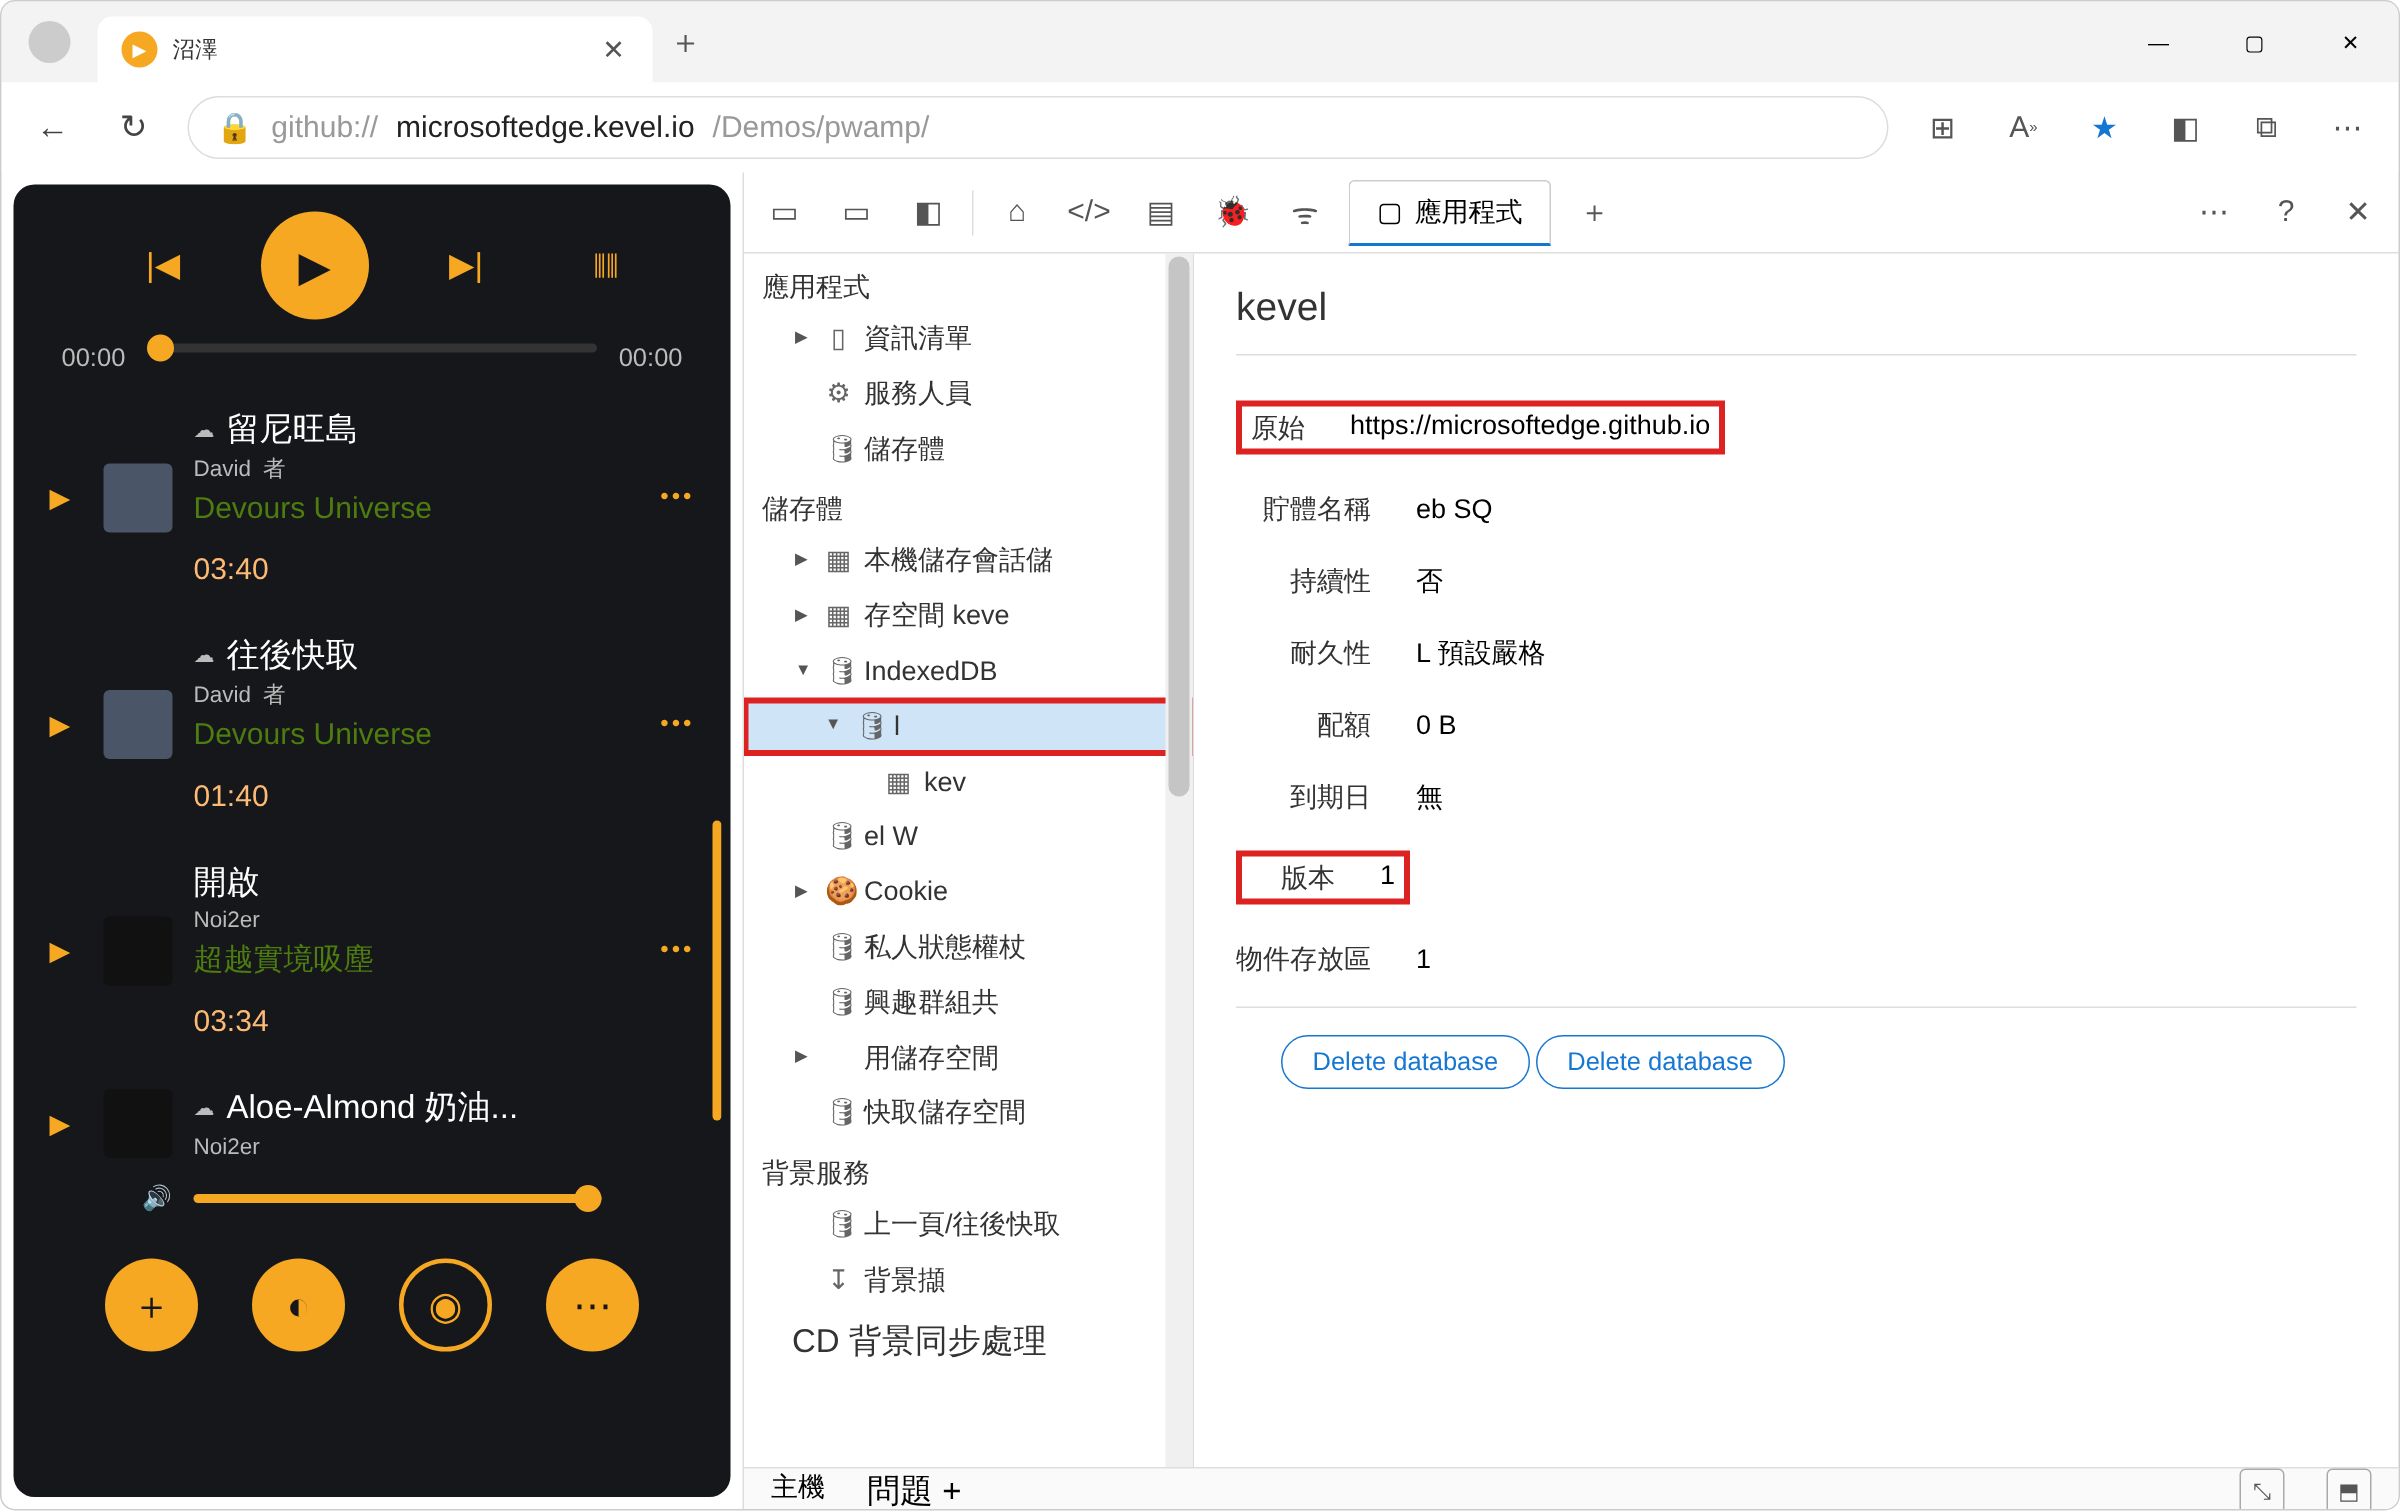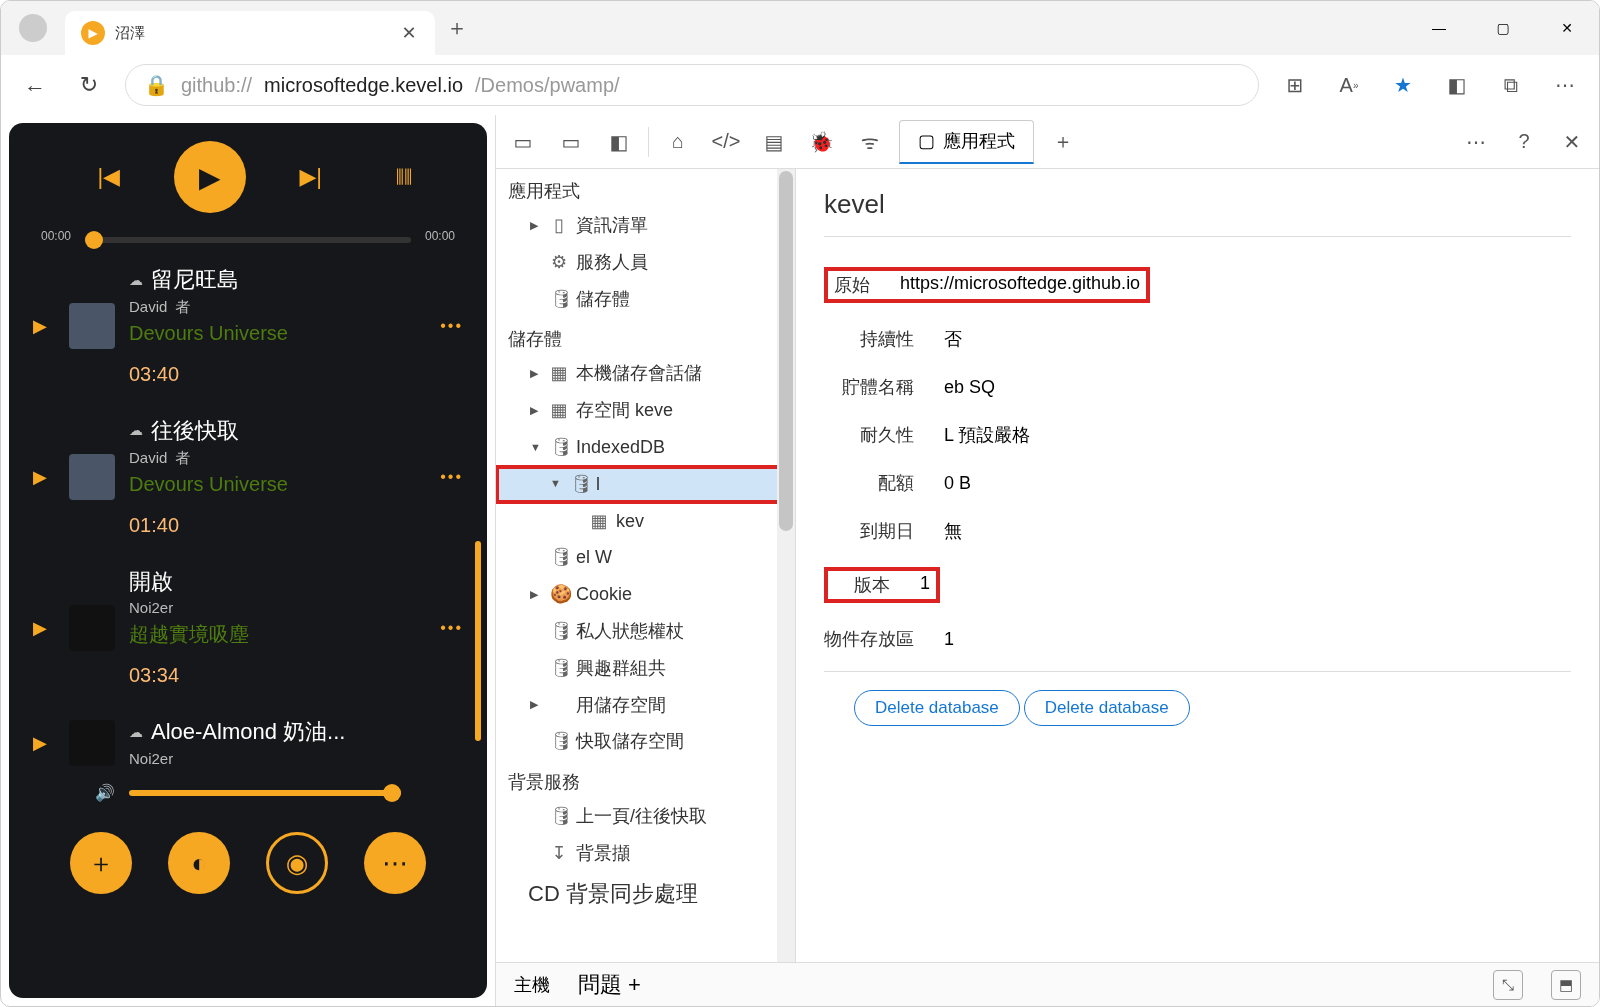--- a/index.html
+++ b/index.html
@@ -27,21 +27,21 @@
 
 
 .mainrow { display: flex; height: calc(100% - 114px); }
 
 
 .player { width: 478px; background: #16171a; color: #fff; margin: 8px; border-radius: 14px; padding: 18px 6px; position: relative; overflow: hidden; }
 .controls { display: flex; align-items: center; justify-content: center; gap: 40px; }
 .ctrlbtn { width: 50px; height: 50px; border-radius: 50%; display: flex; align-items: center; justify-content: center; color: #f7a823; font-size: 22px; }
 .playmain { width: 72px; height: 72px; background: #f7a823; color: #16171a; border-radius: 50%; font-size: 28px; }
 .viz { color: #f7a823; font-size: 18px; margin-left: 20px; }
-.progress { display: flex; align-items: flex-end; gap: 14px; padding: 16px 26px 8px; font-size: 12px; color: #bbb; }
+.progress { display: flex; align-items: flex-start; gap: 14px; padding: 16px 26px 8px; font-size: 17px; color: #bbb; }
 .progbar { flex: 1; height: 6px; background: #333; border-radius: 3px; position: relative; }
 .progthumb { width: 18px; height: 18px; background: #f7a823; border-radius: 50%; position: absolute; top: -6px; left: 0; }
 .tracklist { max-height: 520px; overflow: hidden; position: relative; }
 .track { display: flex; align-items: center; gap: 14px; padding: 14px 18px; position: relative; }
 .trackplay { color: #f7a823; font-size: 18px; width: 22px; }
 .cover { width: 46px; height: 46px; background: #4a5568; border-radius: 4px; }
 .trackmeta { flex: 1; line-height: 1.4; }
 .trackline { display: flex; align-items: center; gap: 8px; color: #bbb; font-size: 15px; }
 .trackline .cloud { font-size: 14px; }
 .tracktitle { font-size: 22px; color: #fff; }
@@ -84,21 +84,21 @@
 .detailpane h2 { font-size: 26px; font-weight: 400; margin-bottom: 16px; }
 .detailpane hr { margin: 8px 0 18px; border: none; border-top: 1px solid #ddd; }
 .kv { display: flex; gap: 30px; padding: 12px 0; align-items: center; }
 .kv .k { width: 90px; text-align: right; color: #333; }
 .kv .v { color: #000000; }
 .redbox { border: 4px solid #d22; padding: 2px 6px; display: inline-flex; gap: 30px; }
 .detbuttons { display: flex; gap: 4px; margin-top: 18px; padding-left: 30px; }
 .pillbtn { border: 1px solid #1677d3; color: #1677d3; background: #fff; padding: 7px 20px; border-radius: 18px; font-size: 17px; cursor: pointer; }
 
 
-.devfooter { height: 44px; border-top: 1px solid #ddd; display: flex; align-items: center; gap: 28px; padding: 0 18px; font-size: 18px; background: #fafafa; }
+.devfooter { height: 28px; border-top: 1px solid #ddd; display: flex; align-items: flex-start; gap: 28px; padding: 0 18px; font-size: 18px; background: #fafafa; }
 .devfooter .spacer { flex: 1; }
 .fbtn { width: 30px; height: 30px; display:flex; align-items:center; justify-content:center; border:1px solid #aaa; border-radius:4px; font-size:15px; color:#555; }
 </style>
 </head>
 <body>
 
 <div class="titlebar">
   <div class="avatar-slot">
       <div class="avatar"></div>
     </div>
@@ -351,26 +351,26 @@
       <div class="detailpane">
         <h2>kevel</h2>
         <hr>
         <div class="kv">
             <span class="redbox">
               <span class="k" style="width:auto">原始</span>
               <span class="v">https://microsoftedge.github.io</span>
             </span>
           </div>
         <div class="kv">
+            <span class="k">貯體名稱</span>
+            <span class="v">eb SQ</span>
+          </div>
+        <div class="kv">
             <span class="k">持續性</span>
             <span class="v">否</span>
-          </div>
-        <div class="kv">
-            <span class="k">貯體名稱</span>
-            <span class="v">eb SQ</span>
           </div>
         <div class="kv">
             <span class="k">耐久性</span>
             <span class="v">L 預設嚴格</span>
           </div>
         <div class="kv">
             <span class="k">配額</span>
             <span class="v">0 B</span>
           </div>
         <div class="kv">

